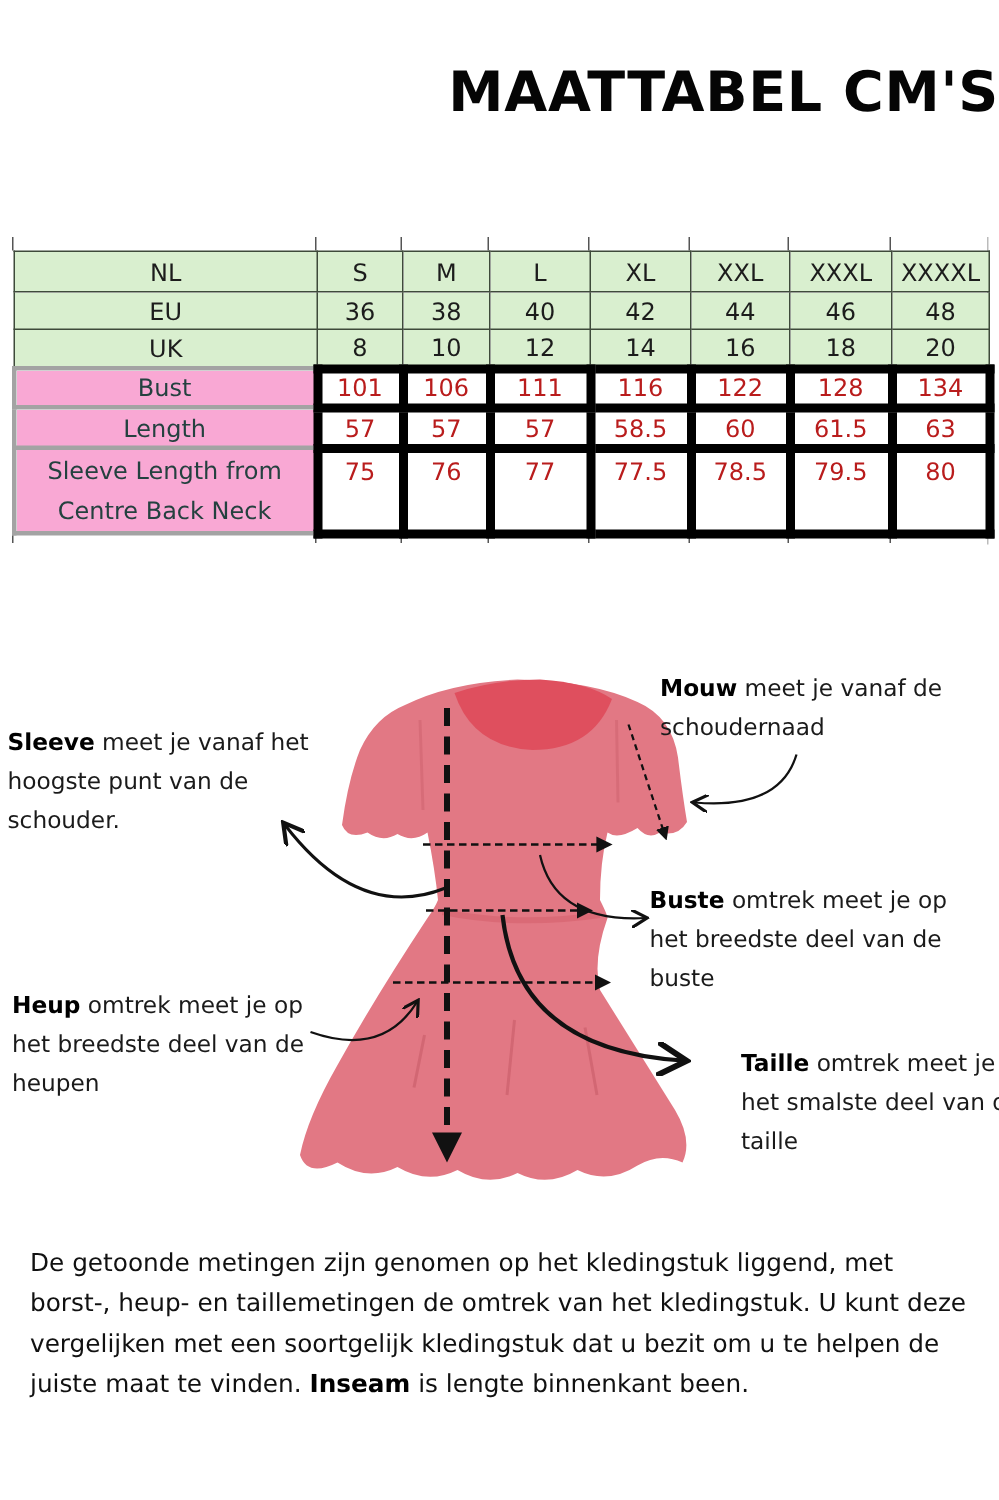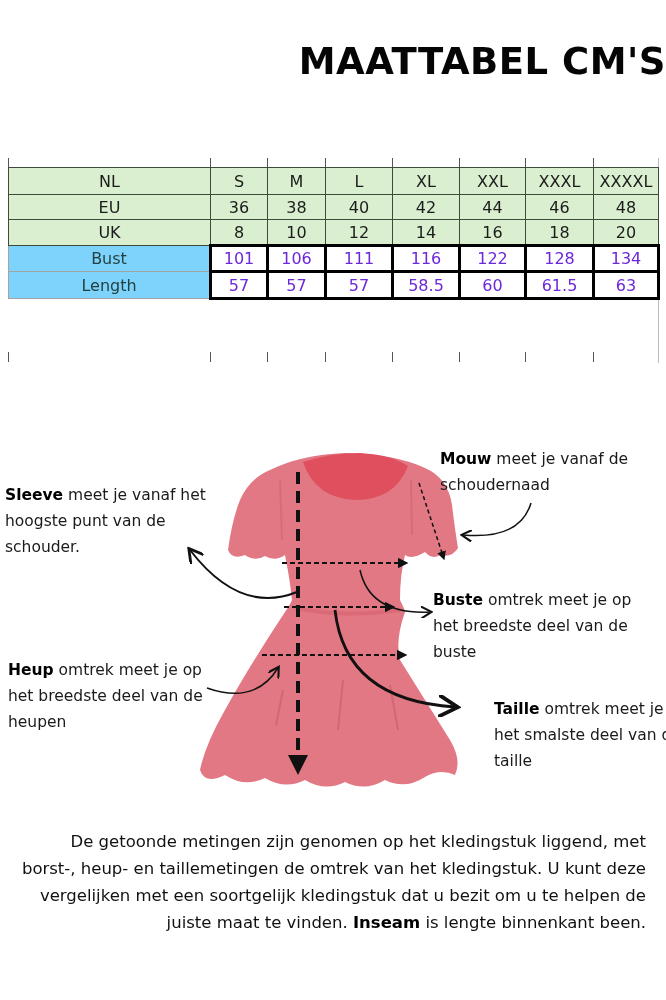--- a/index.html
+++ b/index.html
@@ -19,34 +19,34 @@
     table.size-table {
       position: absolute; left: 8px; top: 167px;
       border-collapse: collapse; table-layout: fixed;
       font-family: "DejaVu Sans", sans-serif; font-size: 16px;
     }
     table.size-table td {
       text-align: center; vertical-align: middle; padding: 0;
       white-space: nowrap; overflow: hidden;
     }
     tr.hdr td { background: #d9efcf; color: #1c1c1c; border: 1.5px solid #3e4a3a; }
-    tr.meas td { background: #ffffff; color: #6d28d9; border: 3px solid #000000; }
-    tr.meas td.lbl { background: #7dd3fc; color: #24413f; border: 1px solid #a3a3a3; }
+    tr.meas td { background: #ffffff; color: #b91c1c; border: 6px solid #000000; }
+    tr.meas td.lbl { background: #f9a8d4; color: #24413f; border: 3px solid #a3a3a3; }
     tr.meas td.top { vertical-align: top; padding-top: 3px; }
     tr.sleeve td.lbl { white-space: normal; line-height: 27px; }
 
     
     .diagram { position: absolute; left: 0; top: 420px; width: 666px; height: 380px; }
     .note {
       position: absolute; font-size: 15.5px; line-height: 26px; 
       color: #1a1a1a; font-family: "DejaVu Sans", sans-serif;
     }
     .note b { font-weight: bold; color: #000; }
     .footer {
-      position: absolute; left: 20px; top: 828px; width: 626px; text-align: right;
+      position: absolute; left: 20px; top: 828px; width: 626px; text-align: left;
       font-size: 16.5px; line-height: 27px; color: #111;
       font-family: "DejaVu Sans", sans-serif;
     }
     .footer b { font-weight: bold; color: #000; }
   </style>
 </head>
 <body>
 
 <div class="title">MAATTABEL CM'S</div>
 
@@ -123,20 +123,30 @@
   <tr class="meas" style="height:27px">
     <td class="lbl">Length</td>
     <td>57</td>
     <td>57</td>
     <td>57</td>
     <td>58.5</td>
     <td>60</td>
     <td>61.5</td>
     <td>63</td>
   </tr>
+  <tr class="meas sleeve" style="height:54px">
+    <td class="lbl">Sleeve Length from Centre Back Neck</td>
+    <td class="top">75</td>
+    <td class="top">76</td>
+    <td class="top">77</td>
+    <td class="top">77.5</td>
+    <td class="top">78.5</td>
+    <td class="top">79.5</td>
+    <td class="top">80</td>
+  </tr>
 </tbody>
   </table>
 
 <svg class="diagram" viewBox="0 420 666 380" width="666" height="380" xmlns="http://www.w3.org/2000/svg">
   <defs>
     <marker id="ah" markerWidth="8" markerHeight="8" refX="6" refY="4" orient="auto">
       <path d="M0,0 L7,4 L0,8" fill="none" stroke="#111" stroke-width="1.4"></path>
     </marker>
     <marker id="ahSolid" markerWidth="6" markerHeight="6" refX="3" refY="3" orient="auto">
       <path d="M0,0 L6,3 L0,6 z" fill="#111"></path>

